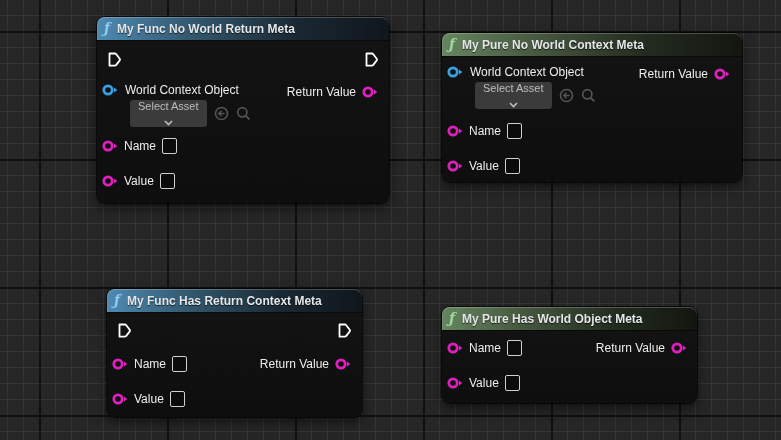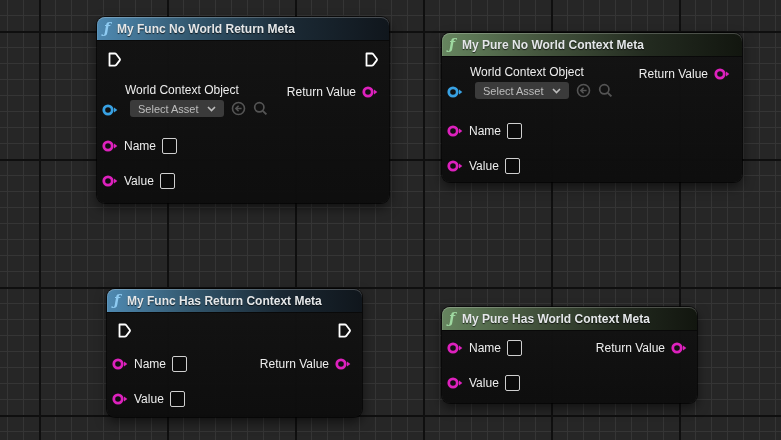--- a/index.html
+++ b/index.html
@@ -49,26 +49,26 @@
     text-shadow:0 1px 1px rgba(0,0,0,.7);
   }
   .row{position:absolute;display:flex;align-items:center;gap:6px;height:18px;}
   .pin-label{color:#ededed;font-size:12px;white-space:nowrap;}
   .pin{display:flex;align-items:center;flex:0 0 auto;}
   .textbox{
     width:15px;height:16px;box-sizing:border-box;
     border:1.5px solid #cfcfcf;border-radius:2px;
     background:rgba(5,5,5,.4);
   }
-  .wco-group{position:absolute;display:flex;align-items:flex-end;gap:7px;}
+  .wco-group{position:absolute;display:flex;align-items:flex-start;gap:7px;}
   .wco-col{display:flex;flex-direction:column;gap:3px;}
   .combo-row{display:flex;align-items:center;gap:7px;margin-left:5px;}
   .combo{
-    height:17px;box-sizing:border-box;display:flex;align-items:center;gap:8px;
-    background:#3b3b3b;border-radius:3px;padding:0 8px;
+    height:27px;box-sizing:border-box;display:flex;align-items:center;gap:8px;
+    background:#3b3b3b;border-radius:3px;padding:0 8px;flex-direction:column;
   }
   .combo-text{color:#bdbdbd;font-size:11px;white-space:nowrap;}
   .ghost{opacity:.95;display:flex;align-items:center;}
 </style>
 </head>
 <body>
 
 <svg width="0" height="0" style="position:absolute">
   <defs>
     <g id="exec-pin-shape">
@@ -283,21 +283,21 @@
           </svg>
       </span>
       <span class="pin-label">Value</span>
       <span class="textbox"></span>
     </div>
   </div>
 
   <div class="node pure" style="left:442px;top:307px;width:255px;height:96px;">
     <div class="node-header">
       <span class="fn-icon">ƒ</span>
-      <span class="node-title">My Pure Has World Context Meta</span>
+      <span class="node-title">My Pure Has World Object Meta</span>
     </div>
 
     <div class="row" style="left:5px;top:32px;">
       <span class="pin" style="color:#dd21bd">
         <svg width="16" height="14" viewBox="0 0 16 14">
             <use href="#data-pin-shape"></use>
           </svg>
       </span>
       <span class="pin-label">Name</span>
       <span class="textbox"></span>

